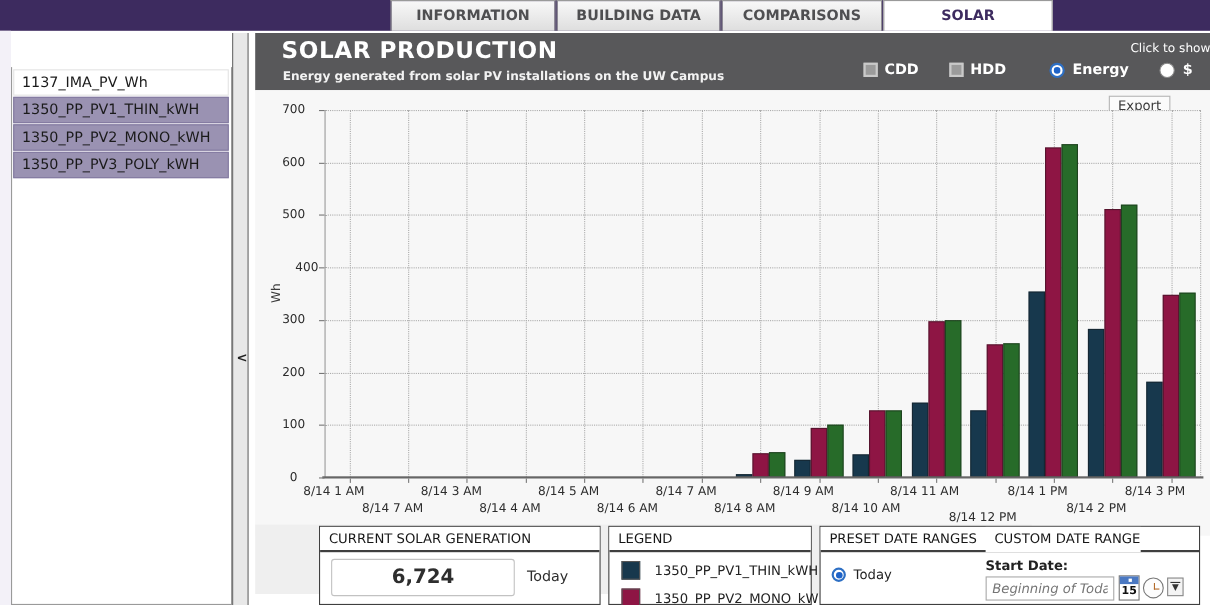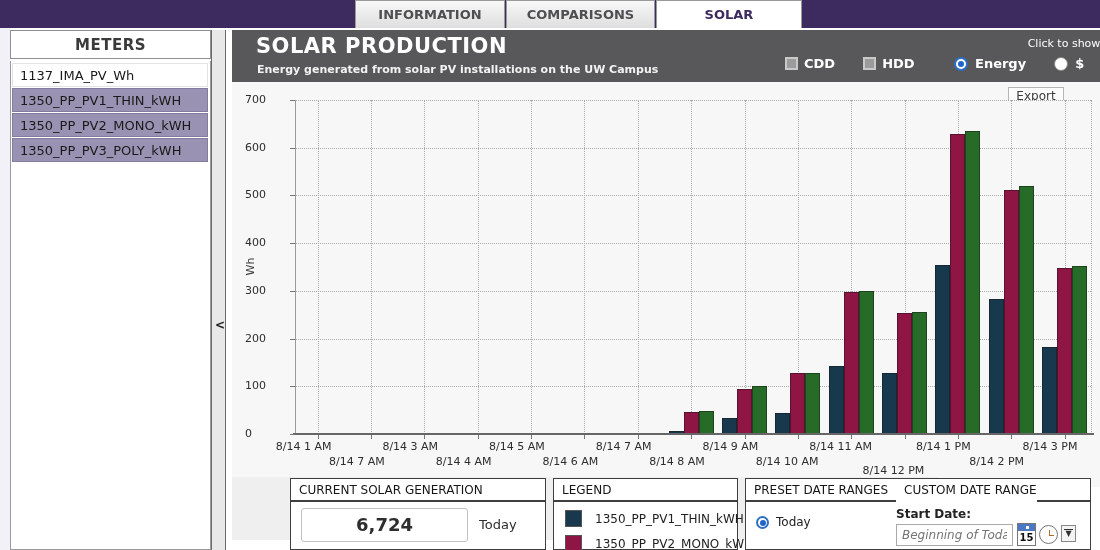--- a/index.html
+++ b/index.html
@@ -59,21 +59,21 @@
             border:1px solid #b5b5b5; font-size:12px; color:#3c3c3c; font-family:inherit; cursor:pointer; }
   #ylab { position:absolute; left:10px; top:178px; font-size:11px; color:#3c3c3c; transform:rotate(-90deg); }
   #plot { position:absolute; left:63px; top:18px; width:797px; height:334px; background:#f7f7f7;
           border-right:1px dotted #ababab; }
   .hgrid { position:absolute; left:0; width:100%; height:0; border-top:1px dotted #ababab; }
   .vgrid { position:absolute; top:0; height:100%; width:0; border-left:1px dotted #ababab; }
   #yaxis { position:absolute; left:63px; top:18px; width:1px; height:334px; background:#9a9a9a; }
   #xaxis { position:absolute; left:61px; top:351px; width:801px; height:2px; background:#666; }
   .ytick { position:absolute; width:5px; height:1px; background:#777; }
   .xtick { position:absolute; width:1px; height:4px; background:#777; }
-  .ylabel { position:absolute; width:44px; text-align:left; font-size:11px; color:#2d2d2d; }
+  .ylabel { position:absolute; width:44px; text-align:center; font-size:11px; color:#2d2d2d; }
   .xlabel { position:absolute; width:84px; font-size:11px; color:#2d2d2d; white-space:nowrap; }
   .bar { position:absolute; width:15px; border:1px solid rgba(20,20,20,0.45); }
 
   
   #bottom { position:absolute; left:232px; top:477px; width:706px; height:63px; background:#efefef; }
   .panel { position:absolute; top:1px; background:#ffffff; border:1px solid #3f3f3f; height:72px; }
   .panel-hd { height:23px; line-height:22px; padding-left:8px; font-size:12px; color:#161616;
               border-bottom:2px solid #3f3f3f; background:#ffffff; white-space:nowrap; }
   #panel-current { left:58px; width:256px; }
   #panel-legend { left:321px; width:185px; }
@@ -106,29 +106,29 @@
   #drop-btn::before { content:""; position:absolute; left:2px; top:3px; width:9px; height:1px; background:#333; }
 </style>
 </head>
 <body>
 
 <div id="app">
 
   <div id="topbar">
     <div id="tabs">
         <div class="tab">INFORMATION</div>
+        <div class="tab">BUILDING DATA</div>
         <div class="tab">COMPARISONS</div>
         <div class="tab active">SOLAR</div>
       </div>
   </div>
 
   <div id="left-strip"></div>
 
   <div id="sidebar">
-    <div id="meters-title">METERS</div>
     <div id="meter-list">
         <div class="meter-item">1137_IMA_PV_Wh</div>
         <div class="meter-item selected">1350_PP_PV1_THIN_kWH</div>
         <div class="meter-item selected">1350_PP_PV2_MONO_kWH</div>
         <div class="meter-item selected">1350_PP_PV3_POLY_kWH</div>
       </div>
   </div>
 
   <div id="splitter">
     <span>&lt;</span>
@@ -207,21 +207,21 @@
     <div id="yaxis"></div>
     <div id="xaxis"></div>
   <div class="ylabel" style="left: 13px; top: 345px;">0</div>
       <div class="ytick" style="left: 58px; top: 352px;"></div>
       <div class="ylabel" style="left: 13px; top: 297.286px;">100</div>
       <div class="ytick" style="left: 58px; top: 304.286px;"></div>
       <div class="ylabel" style="left: 13px; top: 249.571px;">200</div>
       <div class="ytick" style="left: 58px; top: 256.571px;"></div>
       <div class="ylabel" style="left: 13px; top: 201.857px;">300</div>
       <div class="ytick" style="left: 58px; top: 208.857px;"></div>
-      <div class="ylabel" style="left: 13px; top: 154.143px;">400</div>
+      <div class="ylabel" style="left: 25px; top: 154.143px;">400</div>
       <div class="ytick" style="left: 58px; top: 161.143px;"></div>
       <div class="ylabel" style="left: 13px; top: 106.429px;">500</div>
       <div class="ytick" style="left: 58px; top: 113.429px;"></div>
       <div class="ylabel" style="left: 13px; top: 58.7143px;">600</div>
       <div class="ytick" style="left: 58px; top: 65.7143px;"></div>
       <div class="ylabel" style="left: 13px; top: 11px;">700</div>
       <div class="ytick" style="left: 58px; top: 18px;"></div>
       <div class="xtick" style="left: 85.7px; top: 353px;"></div>
       <div class="xlabel" style="left: 43.7px; top: 358px;">8/14 1 AM</div>
       <div class="xtick" style="left: 139.05px; top: 353px;"></div>

